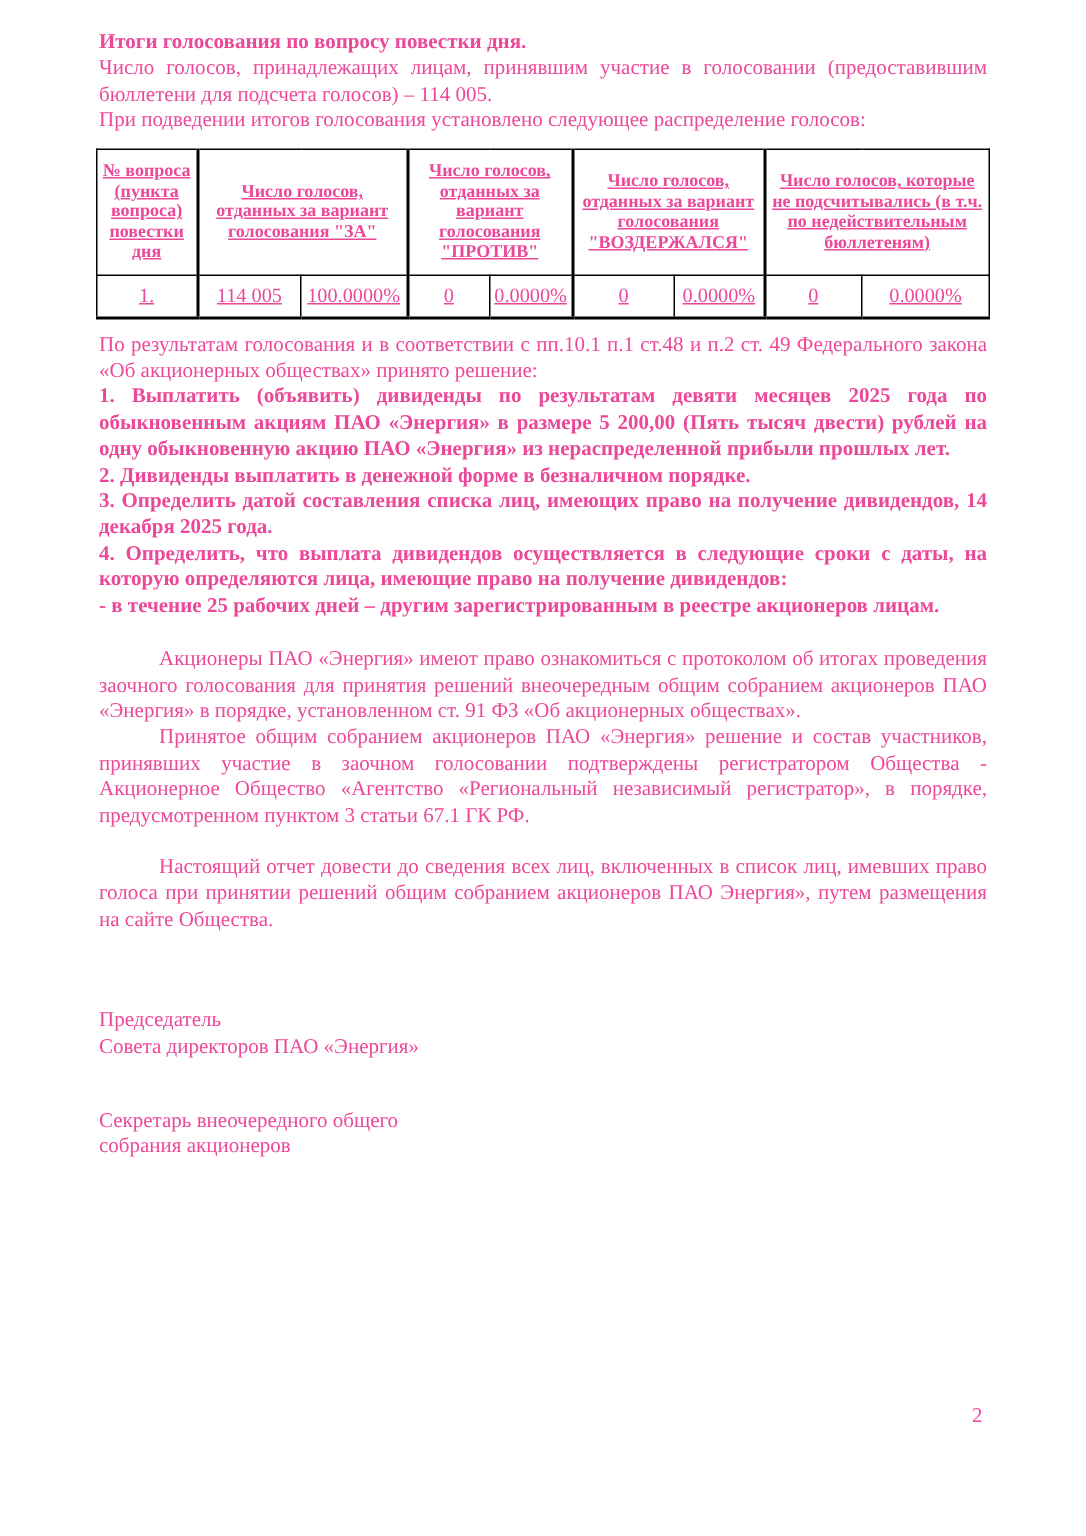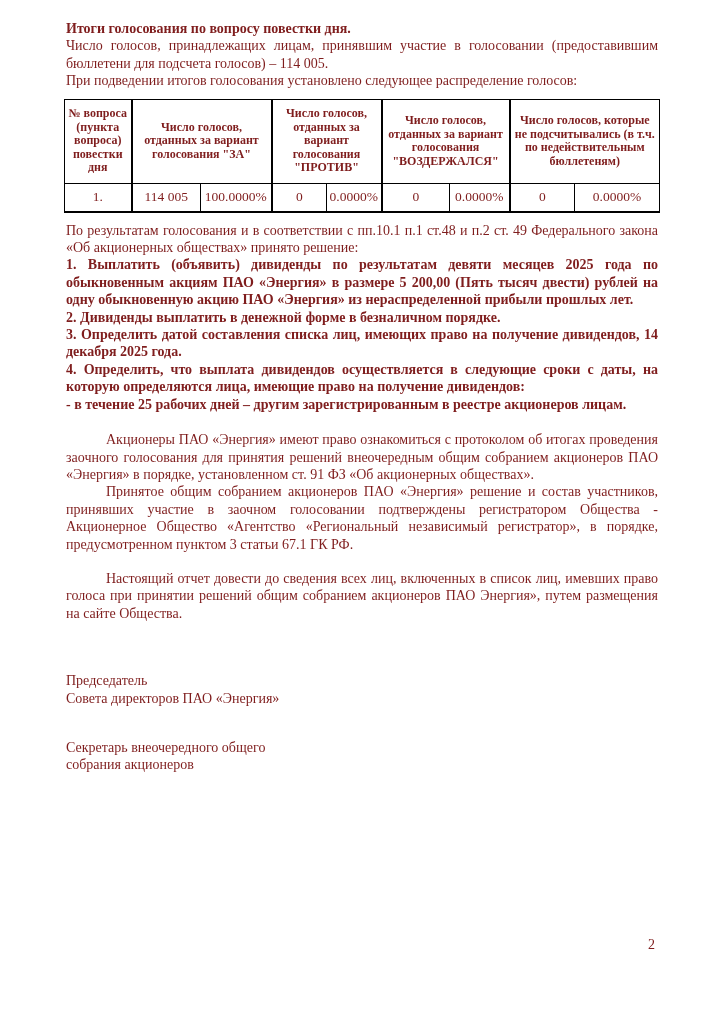--- a/index.html
+++ b/index.html
@@ -1,40 +1,41 @@
 <!DOCTYPE html>
 <html lang="ru"><head>
 <meta charset="utf-8">
 <style>
   html, body { margin: 0; padding: 0; background: #ffffff; }
   .page {
     position: relative;
     width: 724px;
     height: 1024px;
     background: #ffffff;
-    color: #7f1d1d;
+    color: #ec4899;
     font-family: "Liberation Serif", "DejaVu Serif", serif;
     font-size: 14px;
     line-height: 17.4px;
     box-sizing: border-box;
     padding: 20px 66px 0 66px;
     overflow: hidden;
   }
   p { margin: 0; text-align: justify; }
   .bold { font-weight: bold; }
   .indent { text-indent: 40px; }
   .gap-blank { margin-top: 18px; }
   .gap-blank-sm { margin-top: 17px; }
 
   table.vote-table {
     border-collapse: collapse;
     table-layout: fixed;
     width: 595px;
     margin-top: 9px;
     margin-left: -2px;
+    text-decoration: underline;
   }
   table.vote-table th, table.vote-table td {
     border: 1px solid #000;
     text-align: center;
     vertical-align: middle;
     padding: 2px 2px;
     overflow: hidden;
   }
   table.vote-table th {
     font-weight: bold;

